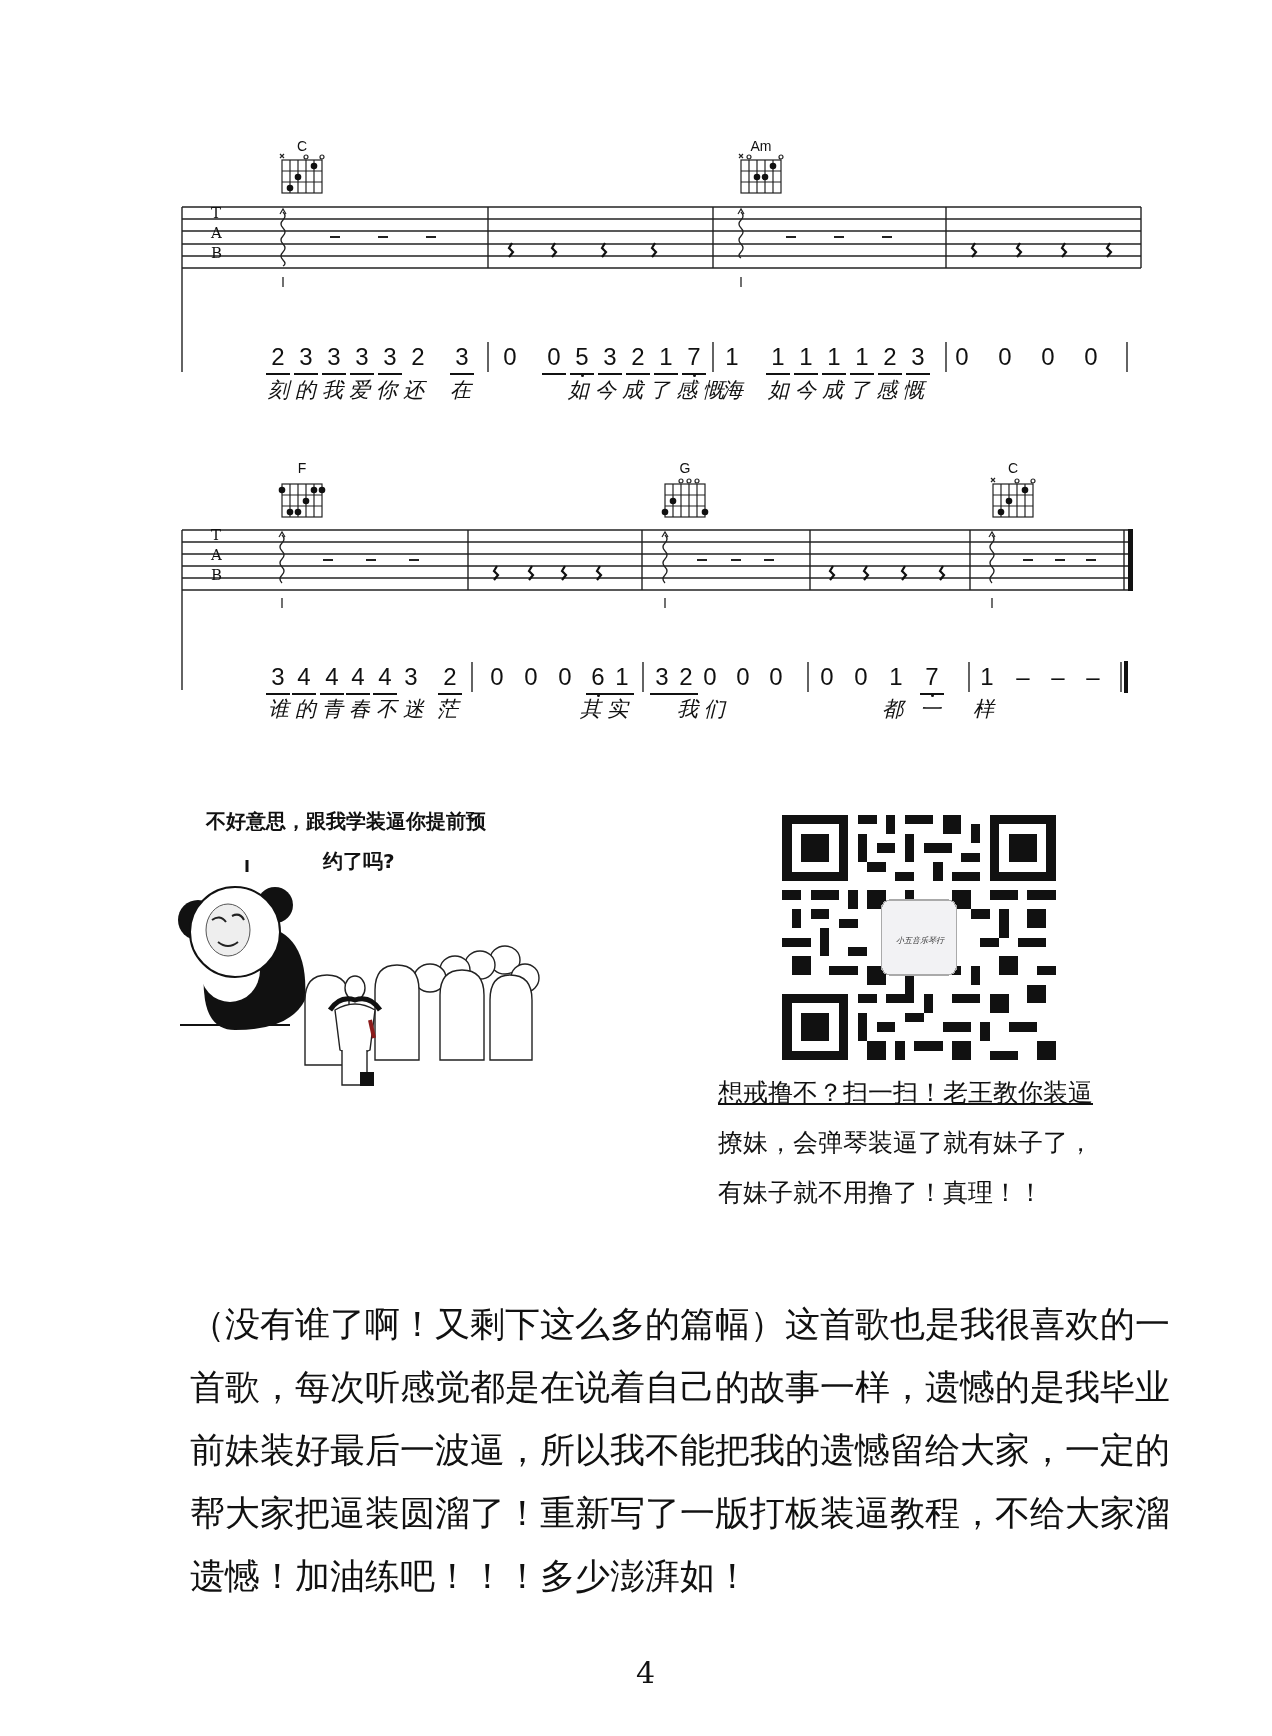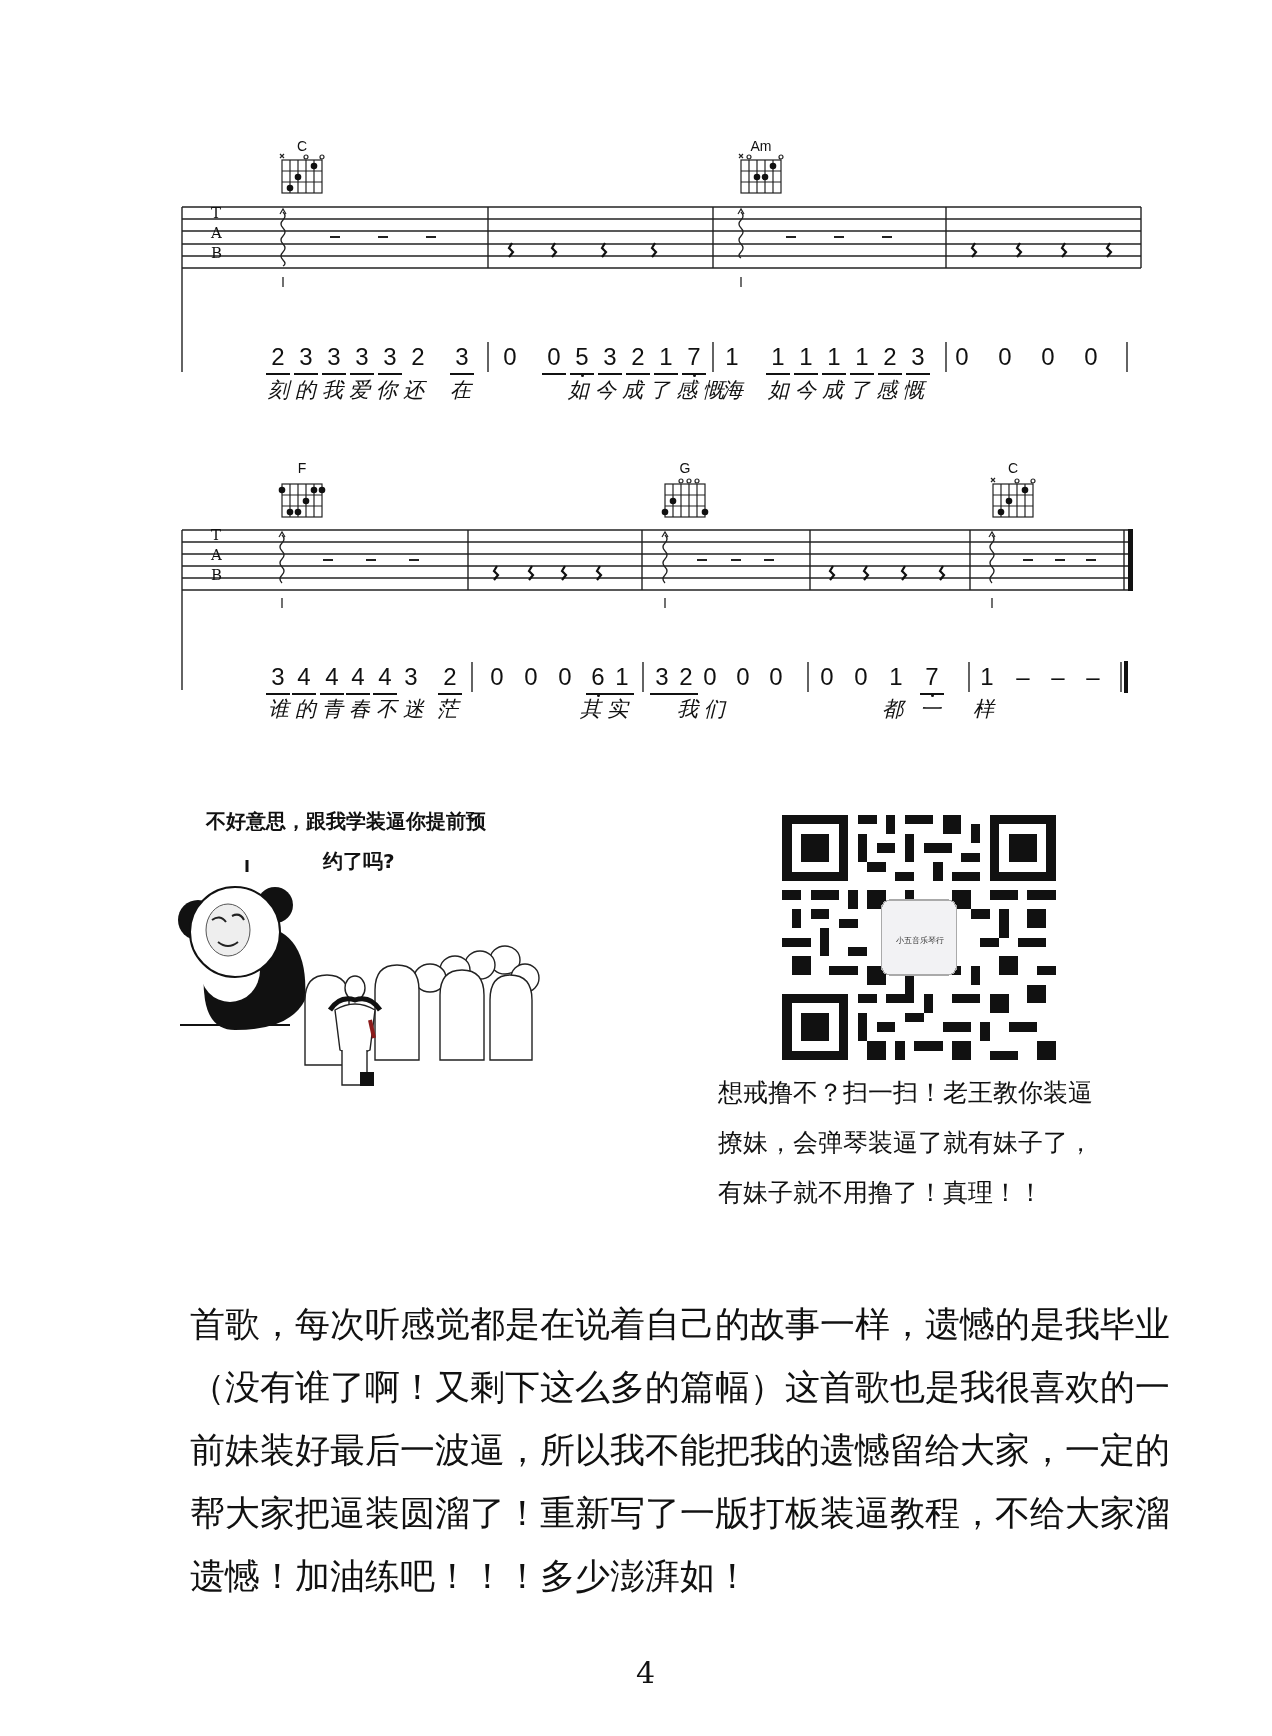--- a/index.html
+++ b/index.html
@@ -439,27 +439,27 @@
       <rect x="9" y="24" width="2" height="2"></rect>
         <rect x="12" y="24" width="1" height="2"></rect>
         <rect x="14" y="24" width="3" height="1"></rect>
         <rect x="18" y="24" width="2" height="2"></rect>
         <rect x="22" y="25" width="3" height="1"></rect>
         <rect x="27" y="24" width="2" height="2"></rect>
     </g>
 
     <rect x="10.5" y="9" width="8" height="8" rx="1" fill="#f2f2f4" stroke="#aaa" stroke-width="0.15"></rect>
   </svg>
-  <div class="abs" style="left:886px;top:935px;font-size:8px;color:#333;width:68px;text-align:center;">小五音乐琴行</div>
-  <div class="caption" style="top:1068px;">想戒撸不？扫一扫！老王教你装逼</div>
+  <div class="abs" style="left:886px;top:935px;font-size:8px;color:#333;width:68px;text-align:center;font-style:italic;">小五音乐琴行</div>
+  <div class="caption" style="top:1068px;text-decoration:underline;">想戒撸不？扫一扫！老王教你装逼</div>
   <div class="caption" style="top:1118px;">撩妹，会弹琴装逼了就有妹子了，</div>
   <div class="caption" style="top:1168px;">有妹子就不用撸了！真理！！</div>
 </div>
 
 <div class="para">
+  <div>（没有谁了啊！又剩下这么多的篇幅）这首歌也是我很喜欢的一</div>
   <div>首歌，每次听感觉都是在说着自己的故事一样，遗憾的是我毕业</div>
-  <div>（没有谁了啊！又剩下这么多的篇幅）这首歌也是我很喜欢的一</div>
   <div>前妹装好最后一波逼，所以我不能把我的遗憾留给大家，一定的</div>
   <div>帮大家把逼装圆溜了！重新写了一版打板装逼教程，不给大家溜</div>
   <div>遗憾！加油练吧！！！多少澎湃如！</div>
 </div>
 
 <div class="pagenum">4</div>
 
 </body></html>

